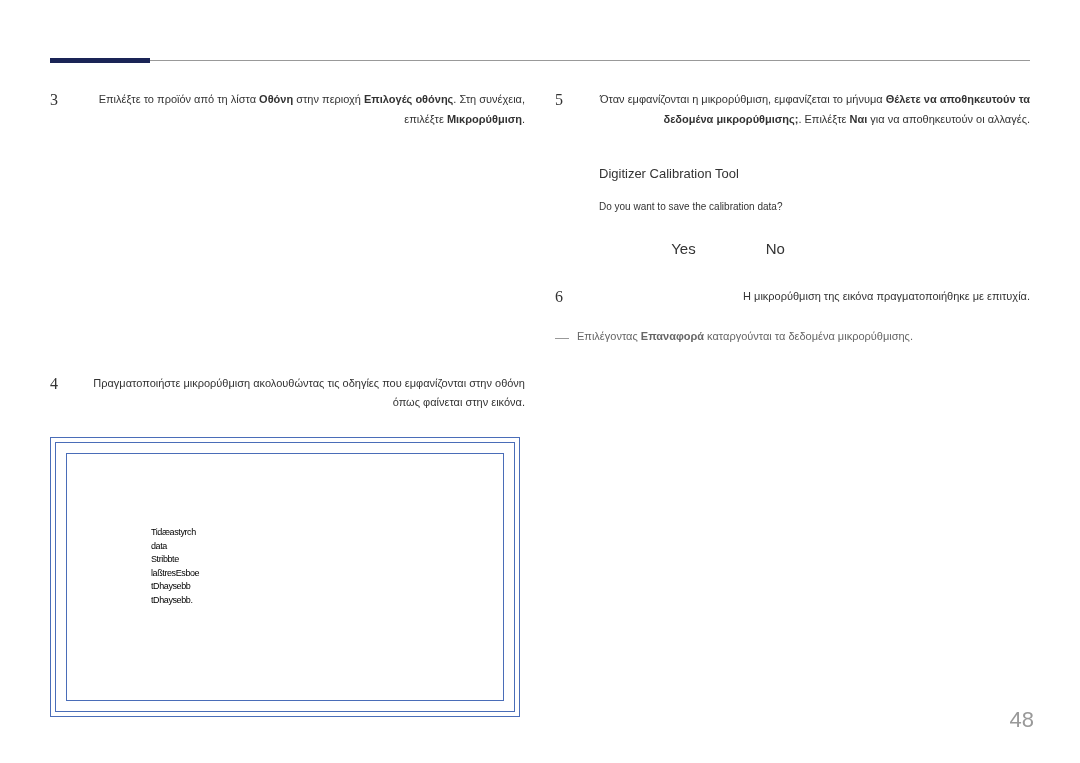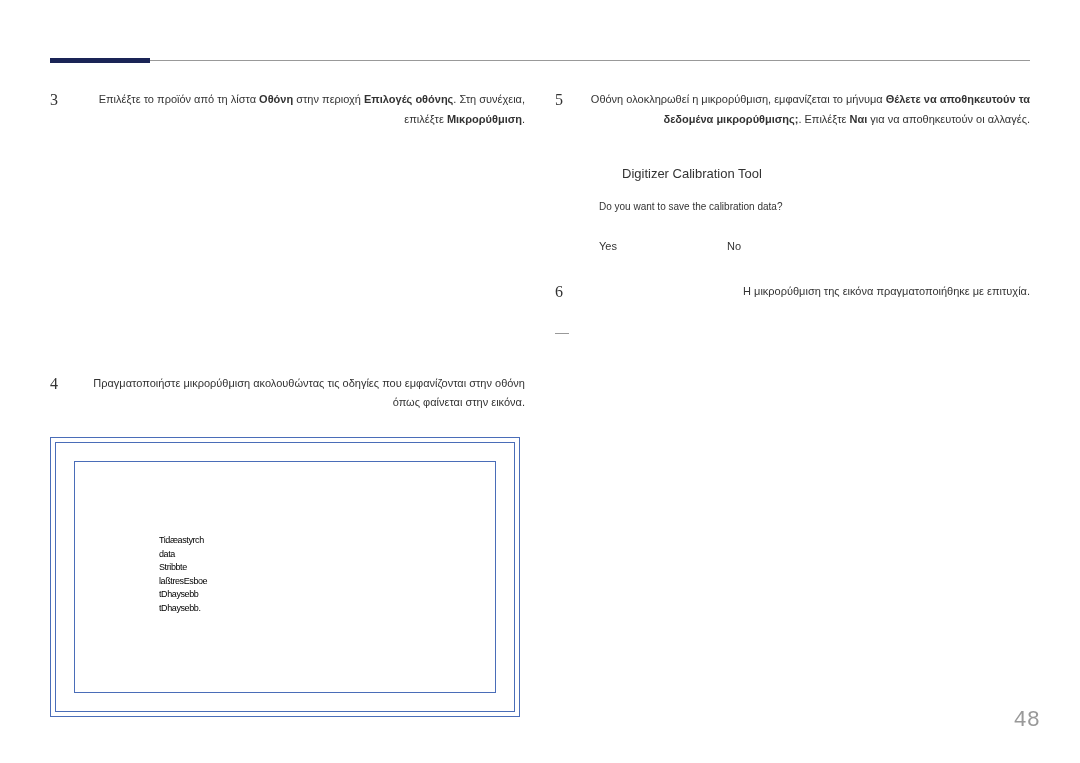--- a/index.html
+++ b/index.html
@@ -60,31 +60,31 @@
   .step-body b { font-weight: bold; }
   .dialog-box {
     margin: 12px 0 12px 28px;
     padding: 12px 16px 18px 16px;
     width: 290px;
   }
   .dialog-title {
     font-size: 13px;
     margin-bottom: 20px;
     color: #333;
-    margin-left: 23px;
   }
   .dialog-msg {
     font-size: 10px;
     margin-bottom: 28px;
     color: #333;
   }
   .dialog-btns {
     display: flex;
-    gap: 110px;
-    font-size: 11px;
+    justify-content: center;
+    gap: 70px;
+    font-size: 15px;
   }
   .note {
     display: flex;
     gap: 8px;
     margin-top: 16px;
     margin-left: 0;
     font-size: 11px;
     color: #666;
   }
   .note-dash {
@@ -100,45 +100,45 @@
     width: 470px;
     height: 280px;
     position: relative;
     padding: 4px;
   }
   .calib-mid {
     border: 1px solid #4a6db8;
     width: 100%;
     height: 100%;
     position: relative;
-    padding: 18px;
+    padding: 10px;
   }
   .calib-inner {
     border: 1px solid #4a6db8;
     width: 100%;
     height: 100%;
     position: relative;
   }
   .calib-text {
     position: absolute;
     top: 72px;
     left: 84px;
     font-size: 9px;
     line-height: 1.5;
     color: #000;
     width: 90px;
   }
   .calib-text span { display: block; letter-spacing: -0.4px; }
   .page-num {
     position: absolute;
     bottom: 30px;
-    right: 40px;
+    right: 46px;
     font-size: 22px;
     color: #999;
-    font-family: Liberation Mono, monospace;
+    font-family: Liberation Sans, sans-serif;
   }
 </style>
 </head>
 <body>
 
 <div class="topline"></div>
 <div class="topline-accent"></div>
 
 <div class="page">
   <div class="columns">
@@ -176,39 +176,42 @@
         </div>
       </div>
 
     </div>
 
     <div class="col">
 
       <div class="step">
         <div class="step-num">5</div>
         <div class="step-body">
-          <span>Οθόνη ολοκληρωθεί η μικρορύθμιση, εμφανίζεται το μήνυμα </span><b>Θέλετε να αποθηκευτούν τα δεδομένα μικρορύθμισης;</b><span>. Επιλέξτε </span><b>Ναι</b><span> για να αποθηκευτούν οι αλλαγές.</span>
+          <span>Όταν εμφανίζονται η μικρορύθμιση, εμφανίζεται το μήνυμα </span><b>Θέλετε να αποθηκευτούν τα δεδομένα μικρορύθμισης;</b><span>. Επιλέξτε </span><b>Ναι</b><span> για να αποθηκευτούν οι αλλαγές.</span>
         </div>
       </div>
 
       <div class="dialog-box">
         <div class="dialog-title">Digitizer Calibration Tool</div>
         <div class="dialog-msg">Do you want to save the calibration data?</div>
         <div class="dialog-btns">
           <span>Yes</span>
           <span>No</span>
         </div>
       </div>
 
       <div class="step">
         <div class="step-num">6</div>
         <div class="step-body">Η μικρορύθμιση της εικόνα πραγματοποιήθηκε με επιτυχία.</div>
       </div>
 
       <div class="note">
         <span class="note-dash">―</span>
+        <div>
+          <span>Επιλέγοντας </span><b>Επαναφορά</b><span> καταργούνται τα δεδομένα μικρορύθμισης.</span>
+        </div>
       </div>
 
     </div>
   </div>
 </div>
 
 <div class="page-num">48</div>
 
 </body></html>

